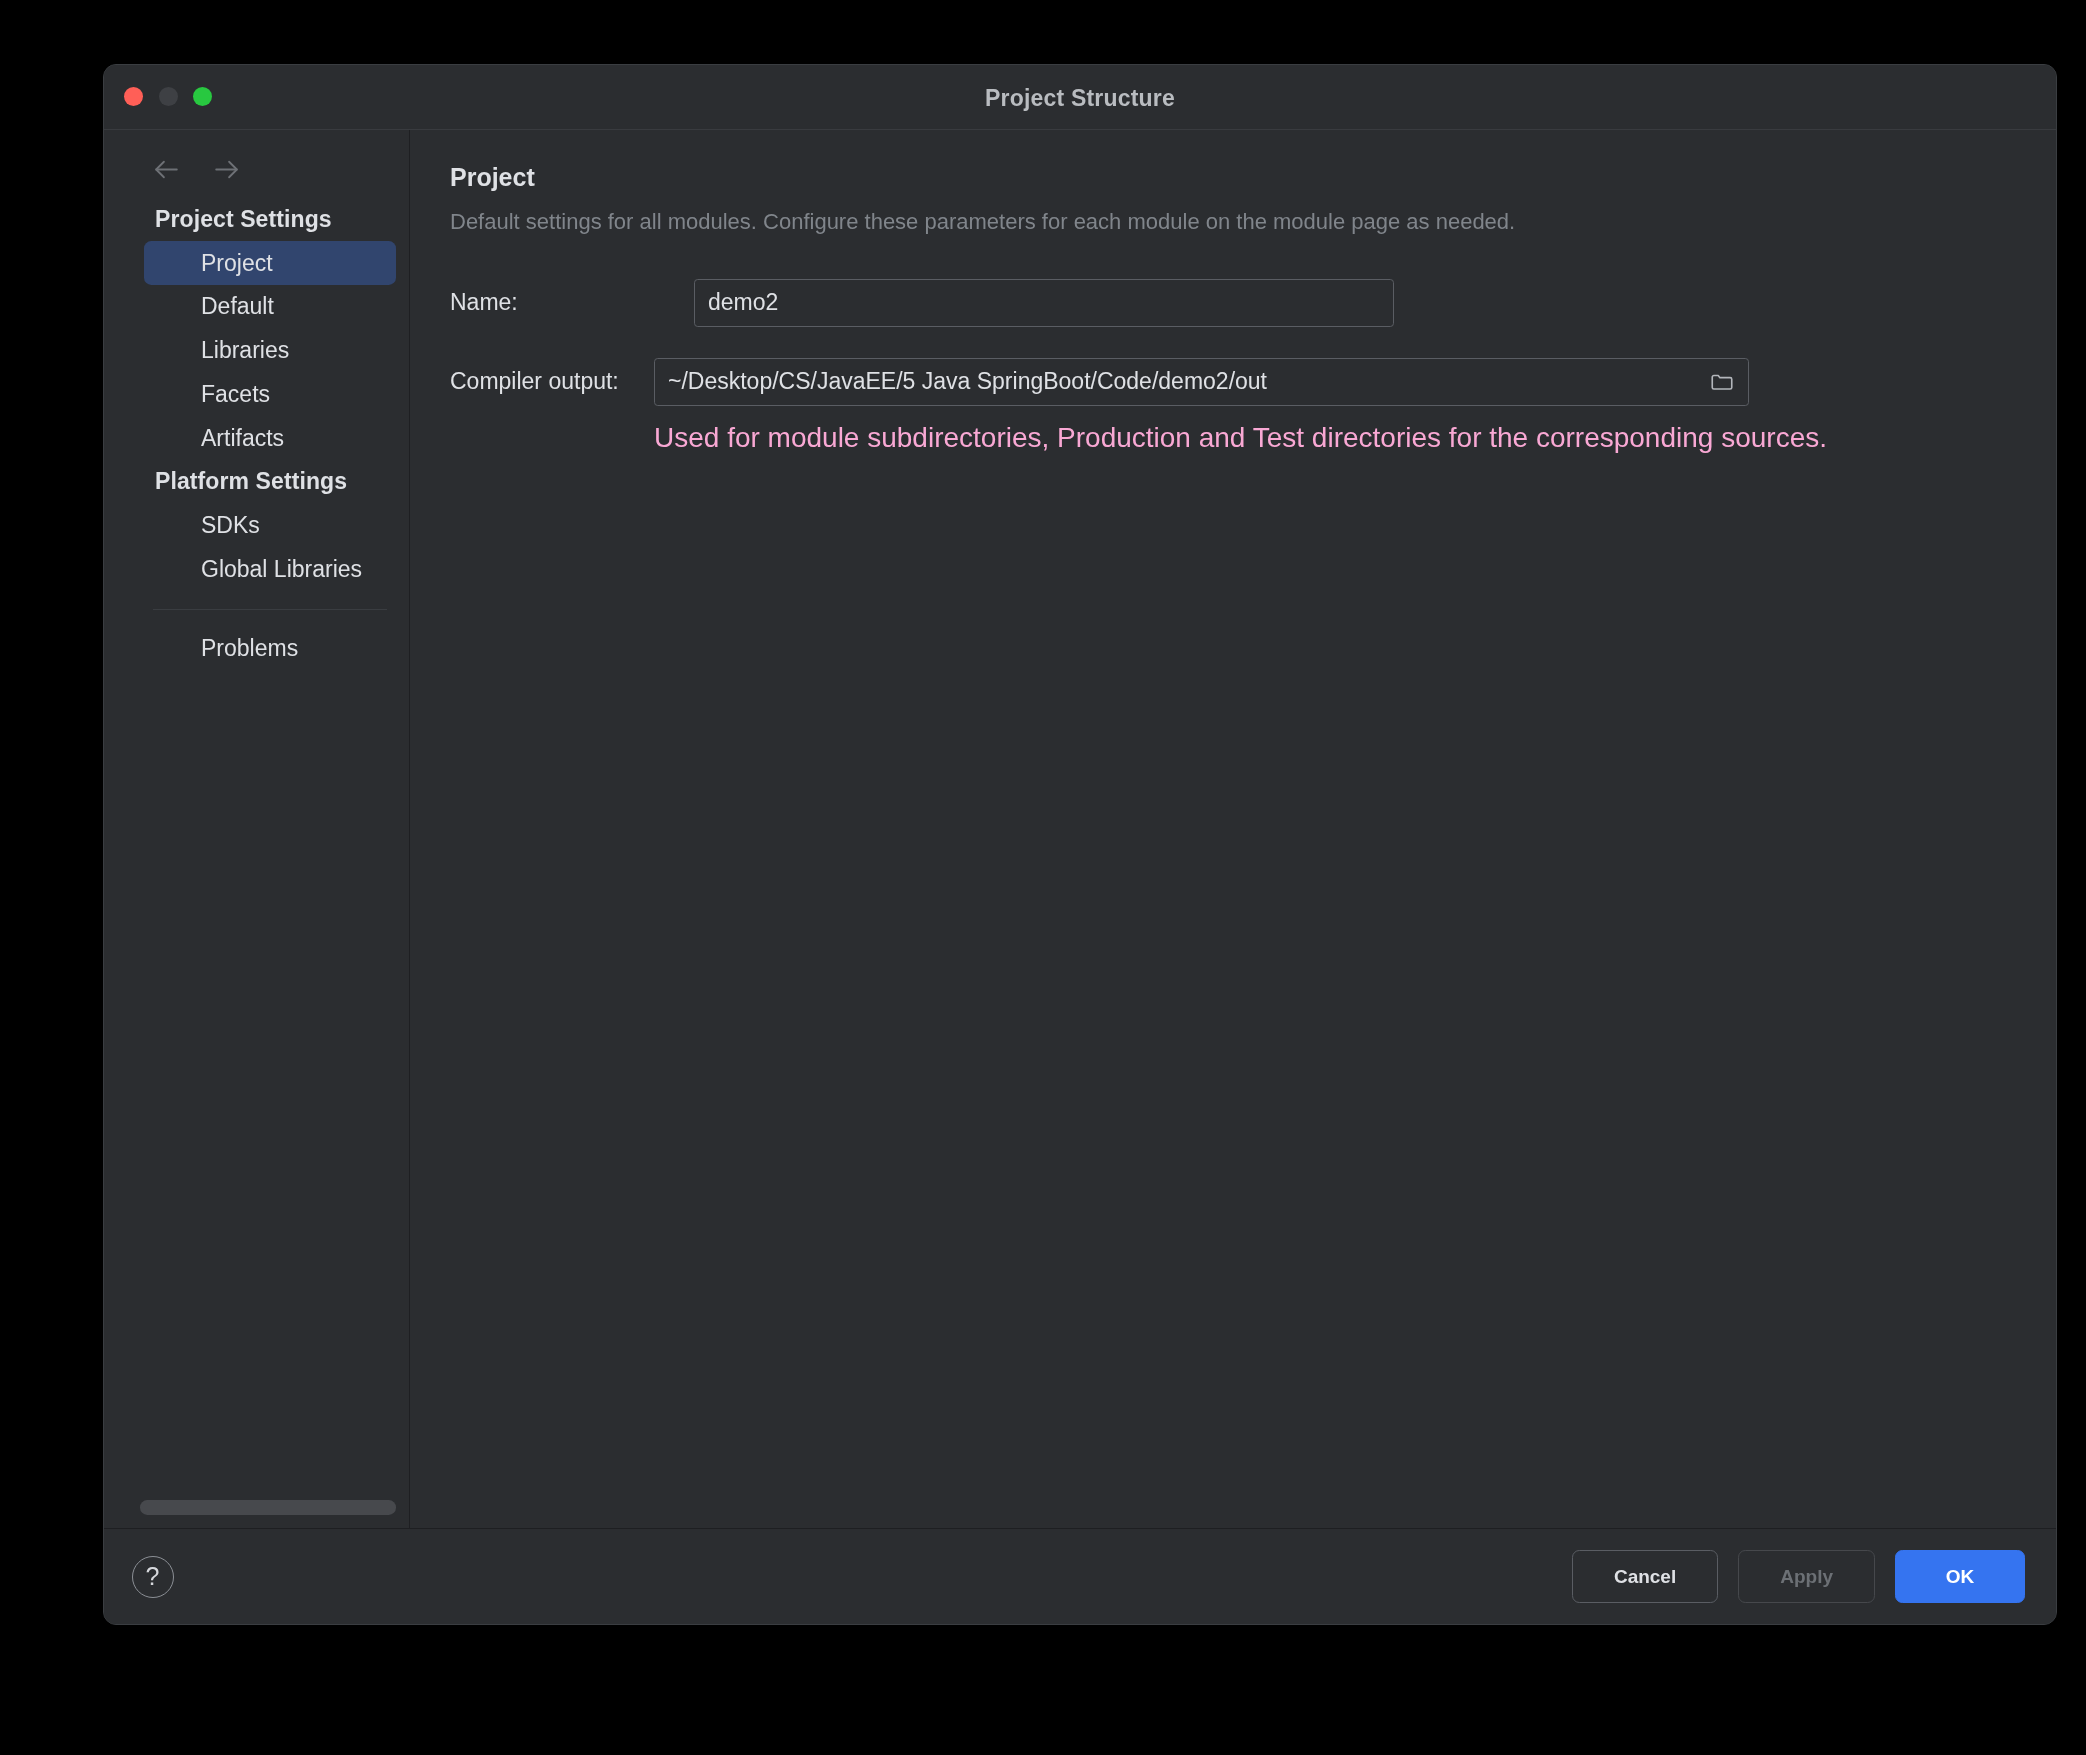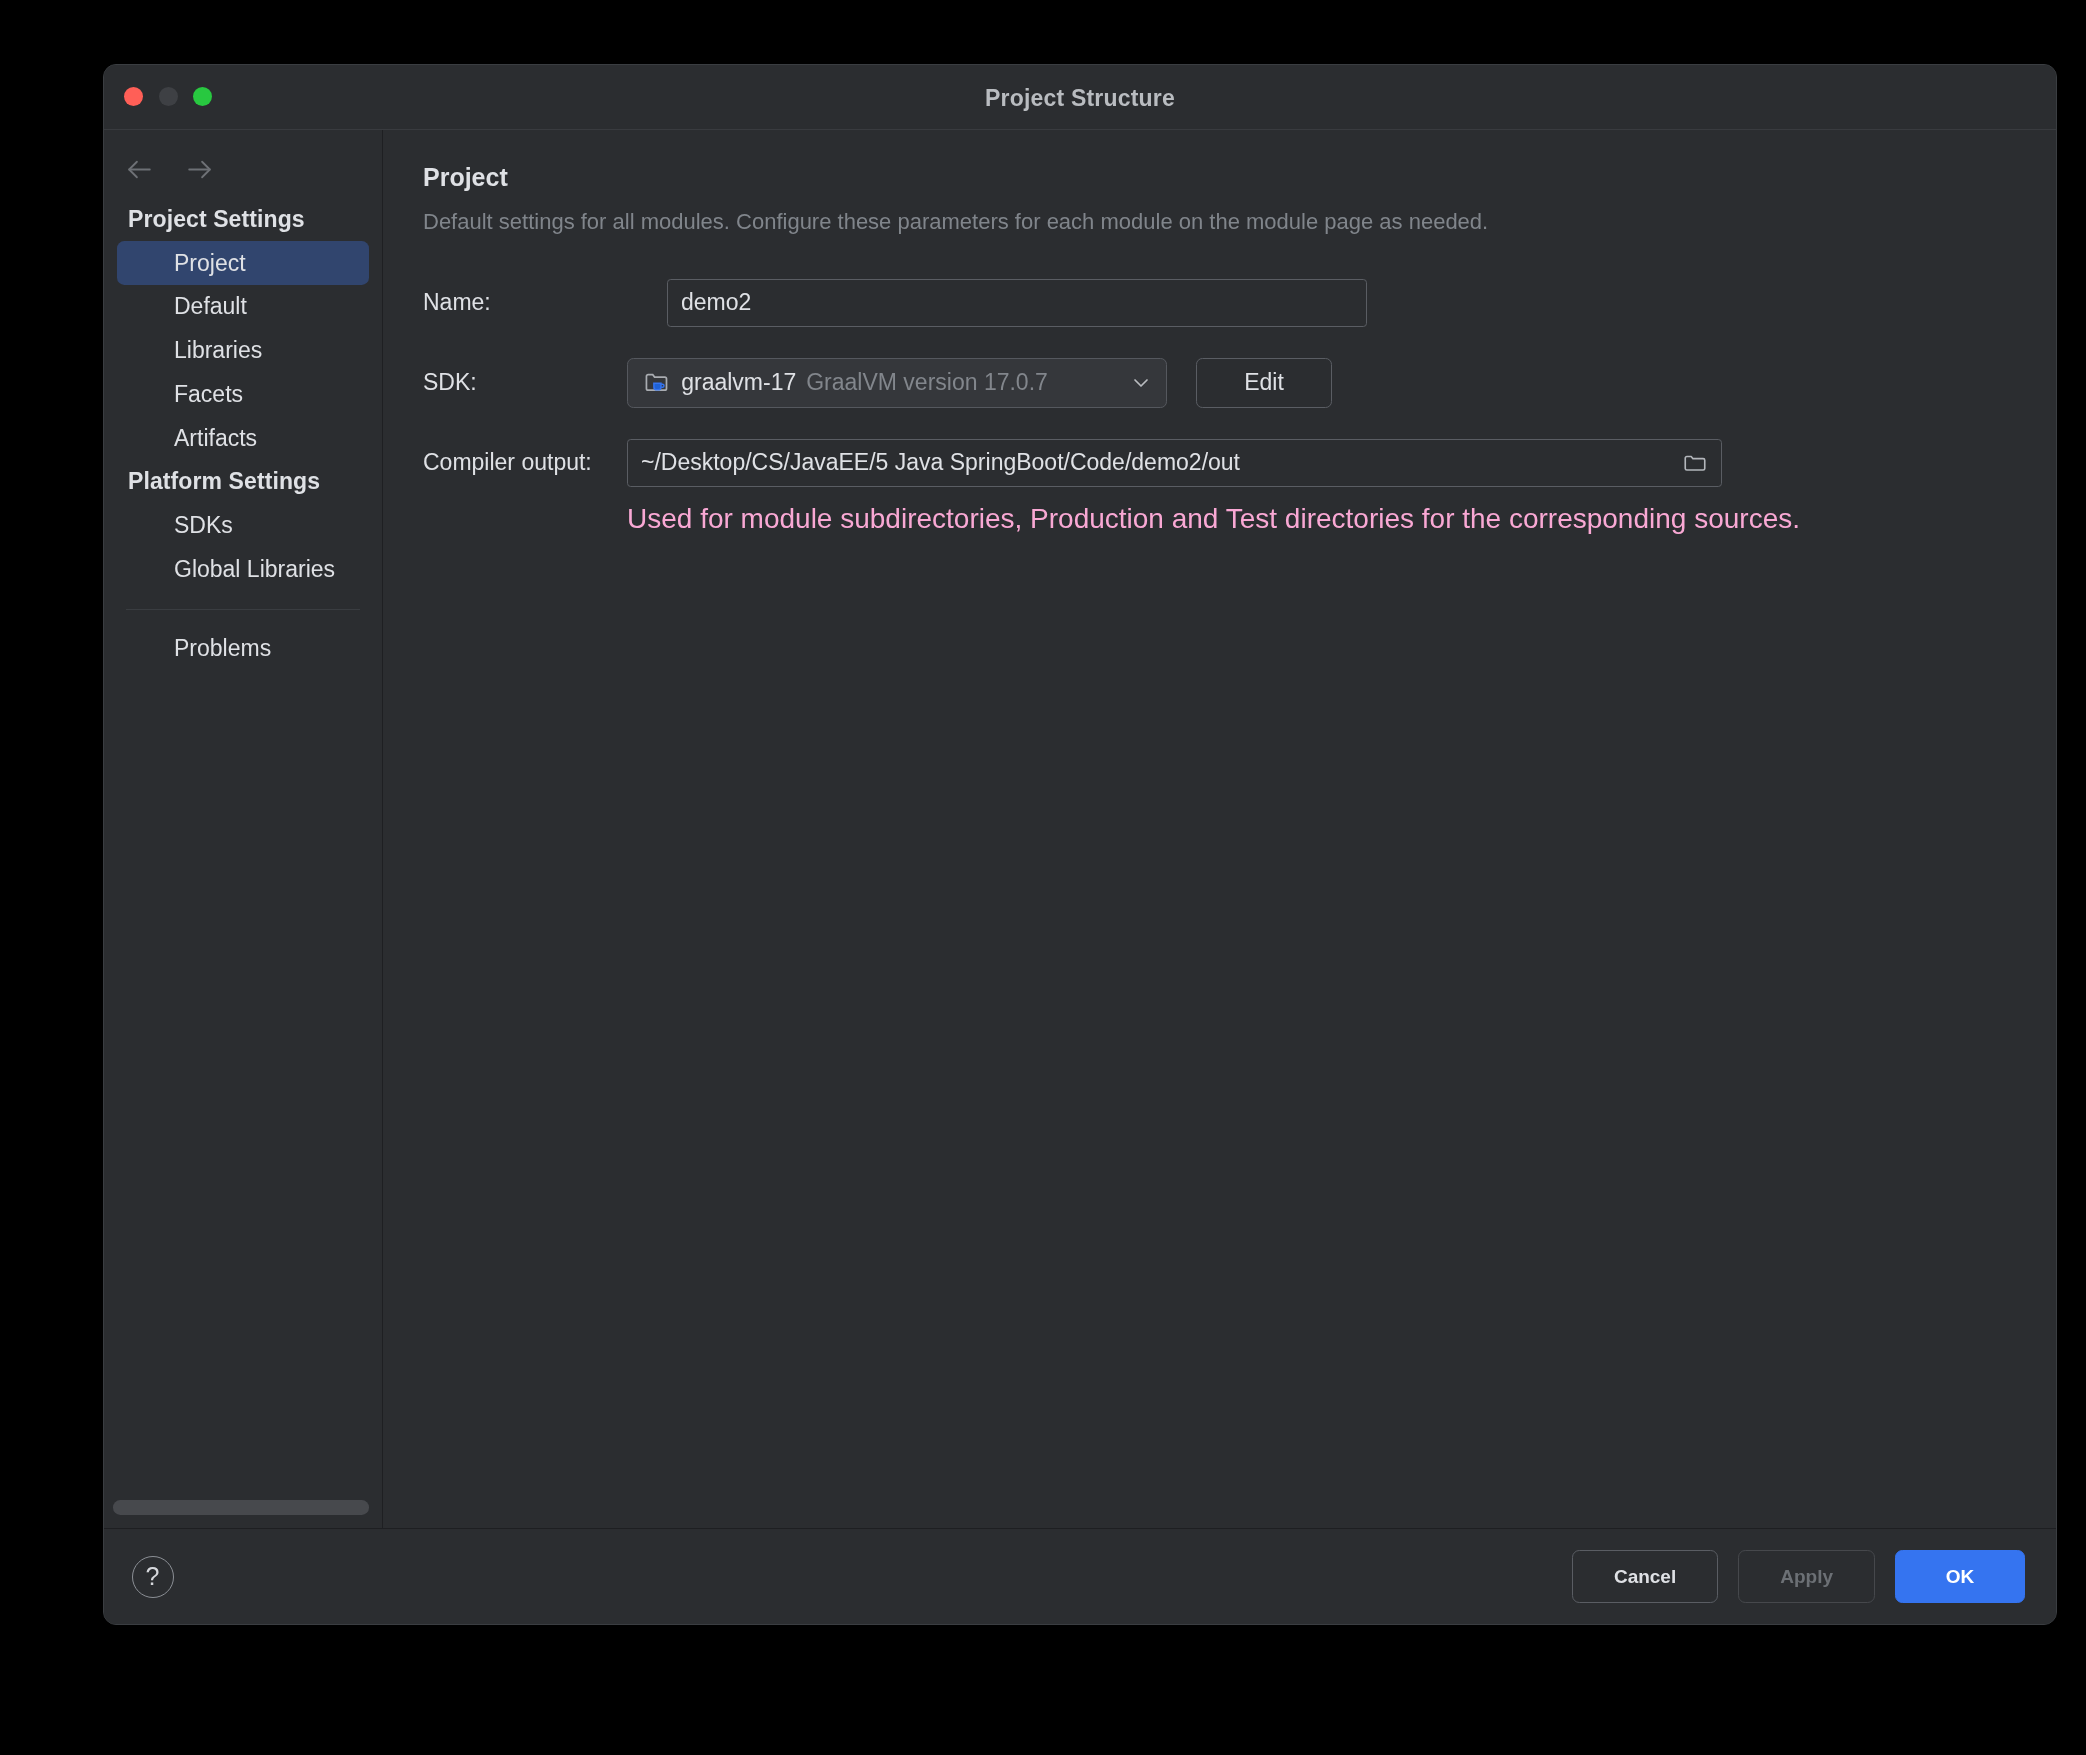--- a/index.html
+++ b/index.html
@@ -69,20 +69,21 @@
 
   
   #sidebar {
     flex: 0 0 279px;
     position: relative;
     background: #2b2d30;
     border-right: 0.9px solid #1e1f22;
     display: flex;
     flex-direction: column;
     padding-top: 16.5px;
+    margin-left: 27px;
   }
   #nav-arrows {
     display: flex;
     gap: 29px;
     padding: 7.3px 0 13px 20px;
   }
   .nav-arrow {
     width: 31px; height: 31px;
     display: flex; align-items: center; justify-content: center;
     color: #6d7075;
@@ -334,40 +335,20 @@
     <div id="content">
 
       <div id="content-title">Project</div>
       <div id="content-subtitle">Default settings for all modules. Configure these parameters for each module on the module page as needed.</div>
 
       <div class="form-row">
         <div class="form-label">Name:</div>
         <div class="text-field" id="name-field" placeholder="Project name">demo2</div>
       </div>
 
-      <div class="form-row">
-        <div class="form-label">SDK:</div>
-        <div class="combo" id="sdk-combo">
-          <svg class="sdk-icon" viewBox="0 0 24 24" fill="none">
-            <path d="M3 6.5A1.5 1.5 0 0 1 4.5 5h4l1.6 2H19a1.5 1.5 0 0 1 1.5 1.5V17A1.5 1.5 0 0 1 19 18.5H4.5A1.5 1.5 0 0 1 3 17V6.5Z" stroke="#a9acb1" stroke-width="1.5"></path>
-            <path d="M9.5 12.5h6.2v3.1a2.6 2.6 0 0 1-2.6 2.6h-1a2.6 2.6 0 0 1-2.6-2.6v-3.1Z" fill="#1f62d6" stroke="#3574f0" stroke-width="1.3"></path>
-            <path d="M15.9 13.4h1.1a1.3 1.3 0 1 1 0 2.6h-1.1" stroke="#3574f0" stroke-width="1.3" fill="none"></path>
-          </svg>
-          <div class="combo-text">
-            <span>graalvm-17</span>
-            <span class="muted">GraalVM version 17.0.7</span>
-          </div>
-          <span class="chevron">
-            <svg width="24" height="24" viewBox="0 0 24 24" fill="none" stroke="currentColor" stroke-width="1.7" stroke-linecap="round" stroke-linejoin="round">
-                <polyline points="6,9 12,15 18,9"></polyline>
-              </svg>
-          </span>
-        </div>
-        <button class="btn" id="edit-button">Edit</button>
-      </div>
 
 
       <div class="form-row">
         <div class="form-label">Compiler output:</div>
         <div class="text-field" id="compiler-field">
           <span class="path" placeholder="Compiler output path">~/Desktop/CS/JavaEE/5 Java SpringBoot/Code/demo2/out</span>
           <span class="folder-btn">
             <svg width="26" height="26" viewBox="0 0 24 24" fill="none" stroke="currentColor" stroke-width="1.5" stroke-linejoin="round">
                 <path d="M3 7.5A1.5 1.5 0 0 1 4.5 6h4l1.6 2H19.5A1.5 1.5 0 0 1 21 9.5V17a1.5 1.5 0 0 1-1.5 1.5h-15A1.5 1.5 0 0 1 3 17V7.5Z"></path>
               </svg>

